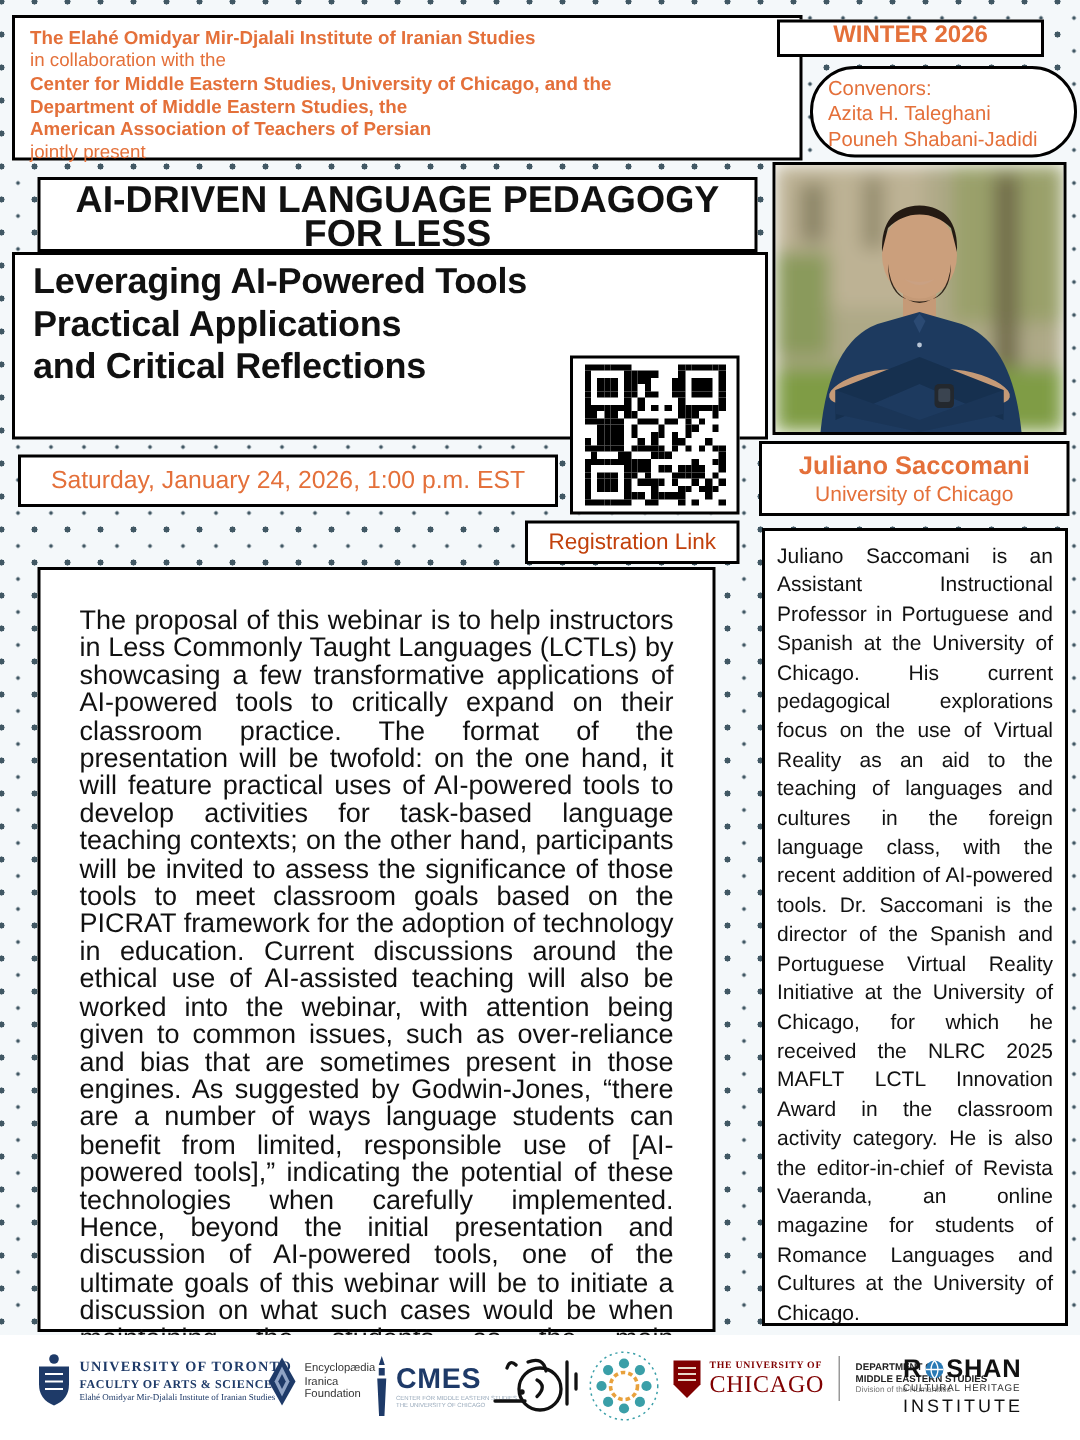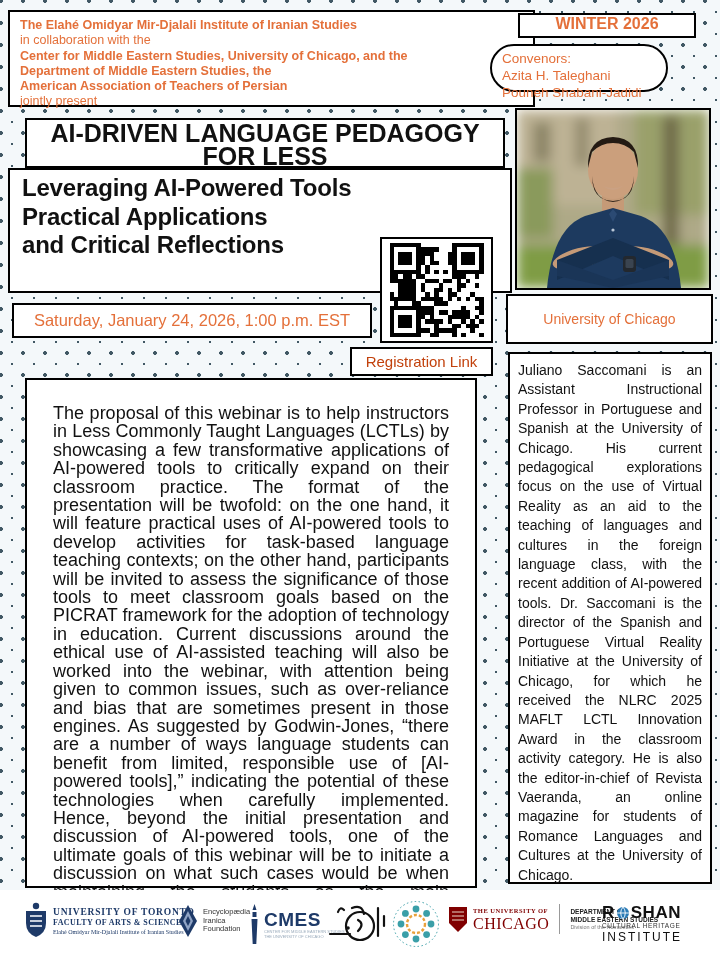--- a/index.html
+++ b/index.html
@@ -13,21 +13,21 @@
     background-position:1px 1px,12px 12px;}
   .box{position:absolute;background:#fff;border:2px solid #000;box-sizing:border-box;}
   .bold{font-weight:bold;}
 
   .presenters-box{left:8px;top:10px;width:527px;height:97px;padding:6px 10px;}
   .presenters-box div{font-size:12.5px;line-height:15.3px;color:#e4703a;}
 
   .season-box{left:518px;top:13px;width:178px;height:25px;display:flex;align-items:flex-start;justify-content:center;}
   .season-box span{font-size:16px;font-weight:bold;color:#e4703a;}
 
-  .convenors-box{left:490px;top:44px;width:178px;height:48px;padding:4px 10px;border-radius:30px;}
+  .convenors-box{left:540px;top:44px;width:178px;height:61px;padding:4px 10px;border-radius:30px;}
   .convenors-box div{font-size:13.5px;line-height:17px;color:#e4703a;}
 
   .photo-box{left:515px;top:108px;width:196px;height:182px;border:2px solid #000;padding:0;overflow:hidden;}
   .photo-box svg{display:block;}
 
   .series-box{left:25px;top:118px;width:480px;height:50px;padding:2px 9px;}
   .series-box div{font-size:25px;line-height:23px;font-weight:bold;color:#111;text-align:center;}
 
   .title-box{left:8px;top:168px;width:504px;height:125px;padding:4px 12px;}
   .title-box div{font-size:24px;line-height:28.5px;font-weight:bold;color:#111;letter-spacing:-0.2px;}
@@ -604,20 +604,21 @@
 
   <div class="box reg-box">
     <span>Registration Link</span>
   </div>
 
   <div class="box abstract-box">
     <p>The proposal of this webinar is to help instructors in Less Commonly Taught Languages (LCTLs) by showcasing a few transformative applications of AI-powered tools to critically expand on their classroom practice. The format of the presentation will be twofold: on the one hand, it will feature practical uses of AI-powered tools to develop activities for task-based language teaching contexts; on the other hand, participants will be invited to assess the significance of those tools to meet classroom goals based on the PICRAT framework for the adoption of technology in education. Current discussions around the ethical use of AI-assisted teaching will also be worked into the webinar, with attention being given to common issues, such as over-reliance and bias that are sometimes present in those engines. As suggested by Godwin-Jones, “there are a number of ways language students can benefit from limited, responsible use of [AI-powered tools],” indicating the potential of these technologies when carefully implemented. Hence, beyond the initial presentation and discussion of AI-powered tools, one of the ultimate goals of this webinar will be to initiate a discussion on what such cases would be when maintaining the students as the main beneficiaries of the activities, while we also consider the burden on the instructors and the overall goals for the course. Due to the novelty of the use of these technologies in language teaching, some of the tools being presented are still undergoing testing, and their impact is also being assessed. Audience members will be invited to share their feedback, explore tool adoption, and foster collaborative discussions to refine and contextualize webinar insights for broader educational applications.</p>
   </div>
 
   <div class="box name-box">
+    <div class="nm">Juliano Saccomani</div>
     <div class="af">University of Chicago</div>
   </div>
 
   <div class="box bio-box">
     <p>Juliano Saccomani is an Assistant Instructional Professor in Portuguese and Spanish at the University of Chicago. His current pedagogical explorations focus on the use of Virtual Reality as an aid to the teaching of languages and cultures in the foreign language class, with the recent addition of AI-powered tools. Dr. Saccomani is the director of the Spanish and Portuguese Virtual Reality Initiative at the University of Chicago, for which he received the NLRC 2025 MAFLT LCTL Innovation Award in the classroom activity category.  He is also the editor-in-chief of Revista Vaeranda, an online magazine for students of Romance Languages and Cultures at the University of Chicago.</p>
   </div>
 
   <div class="footer">
 
     <div class="logo uoft">

